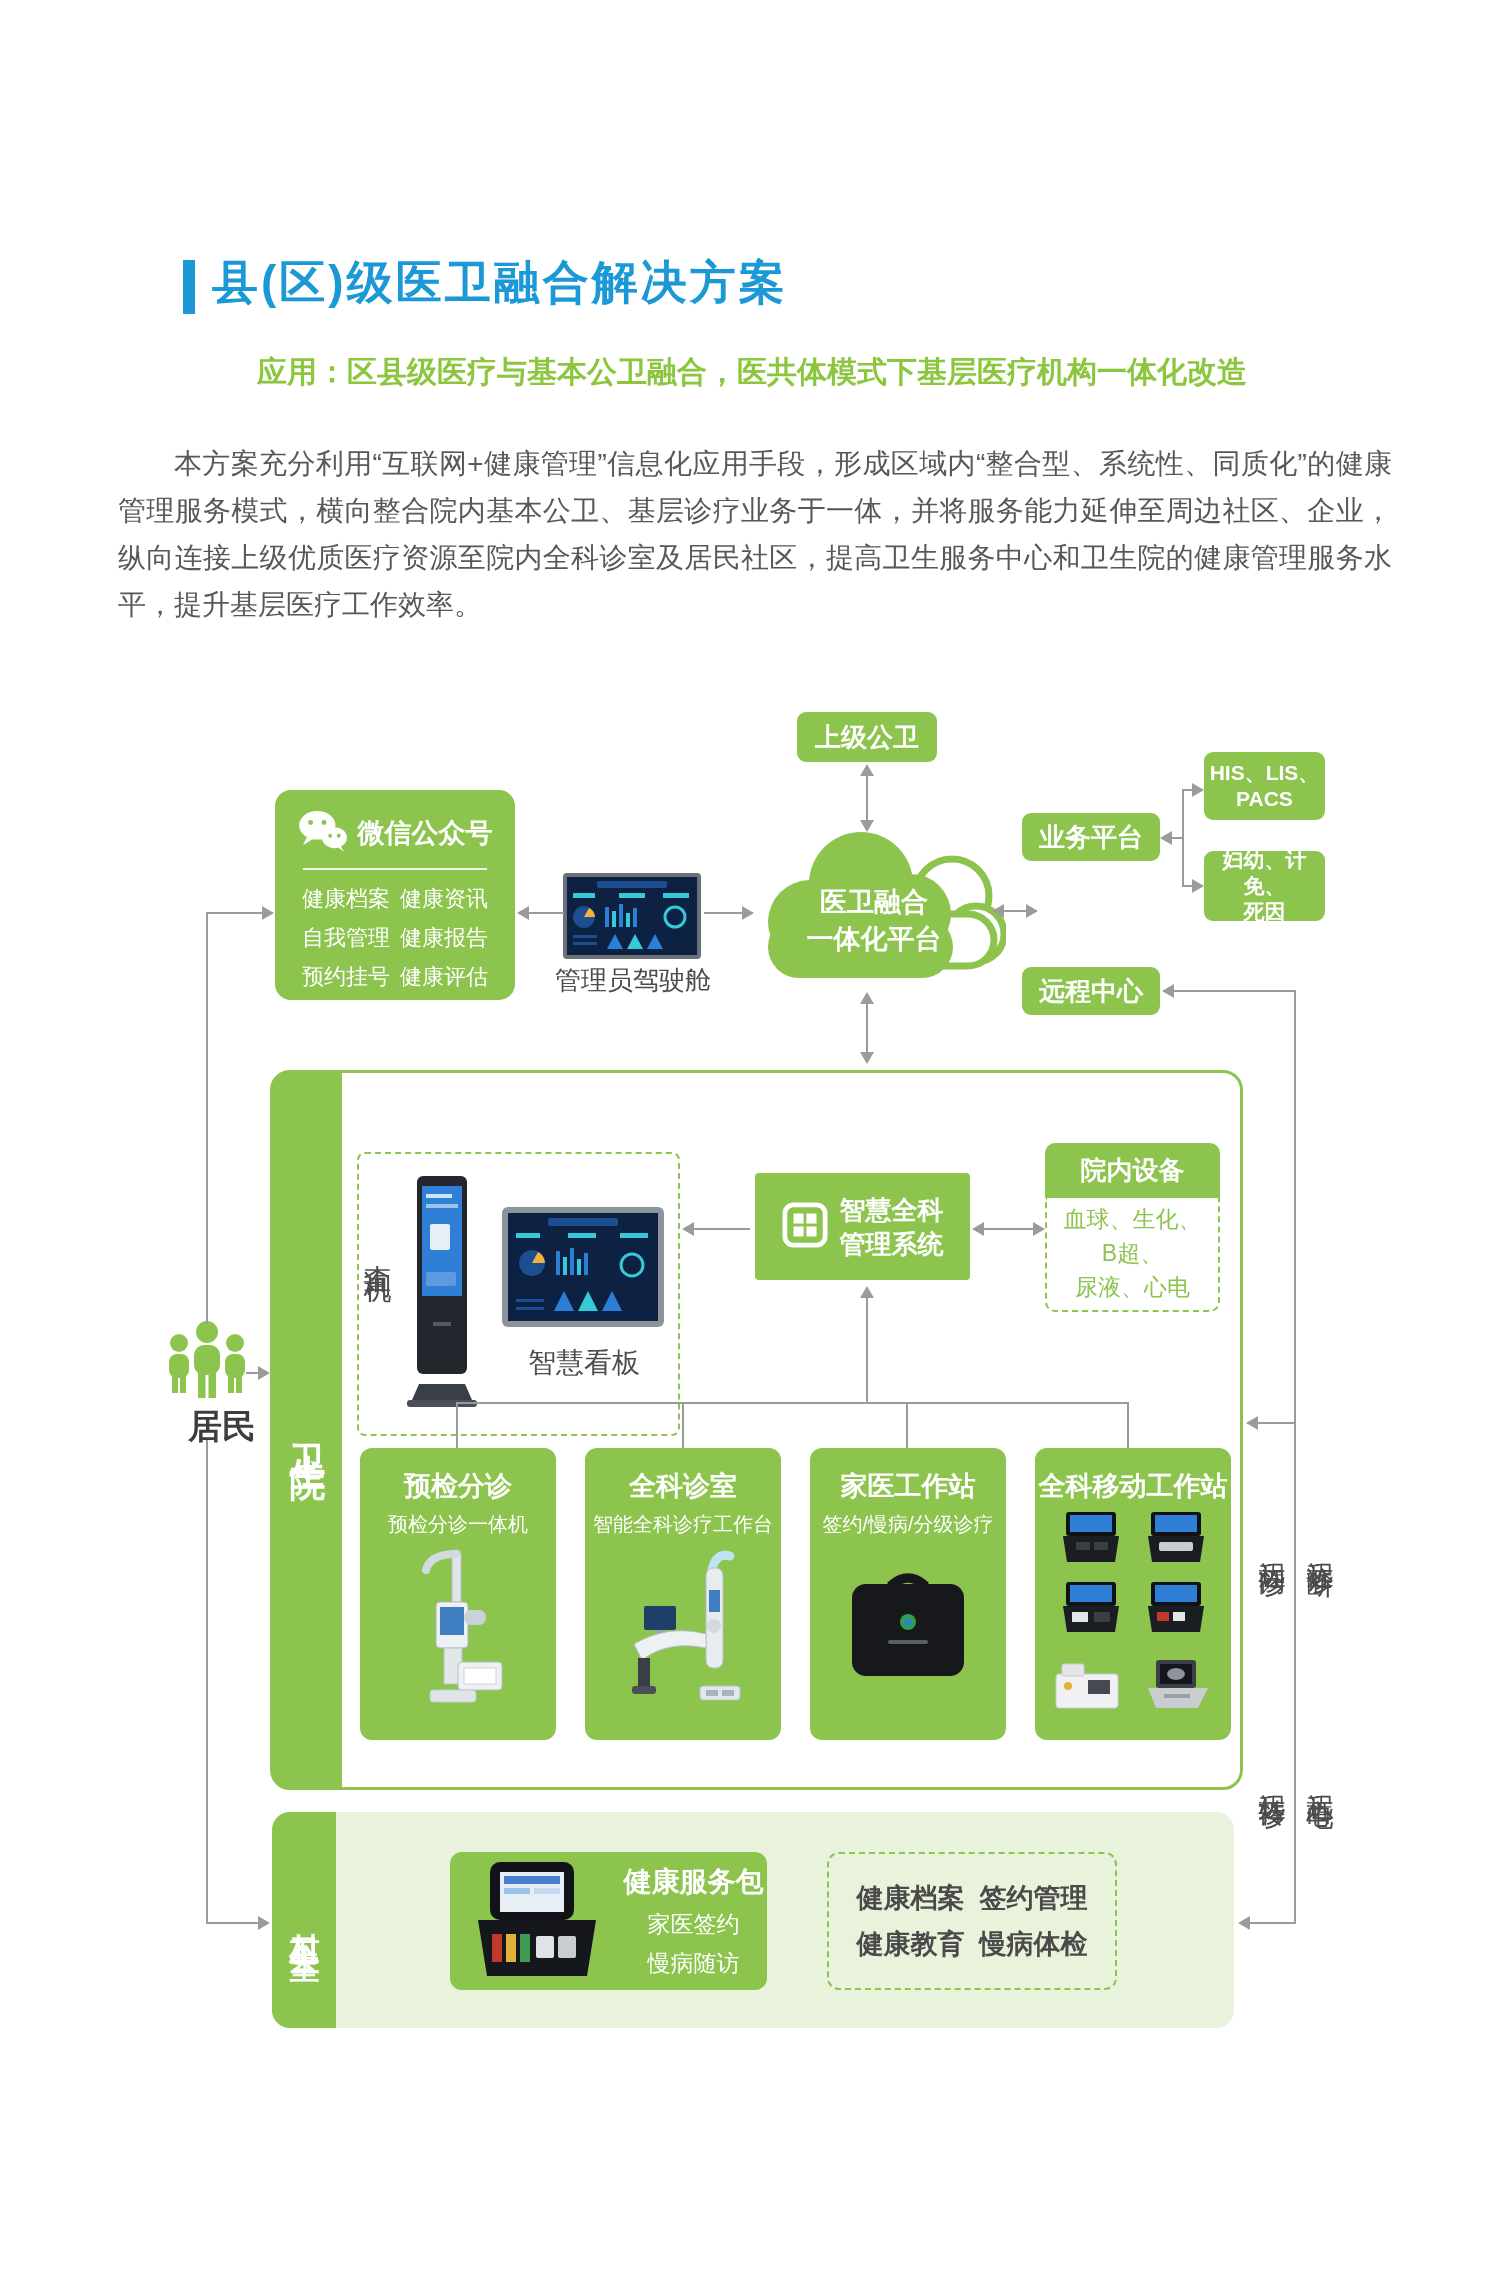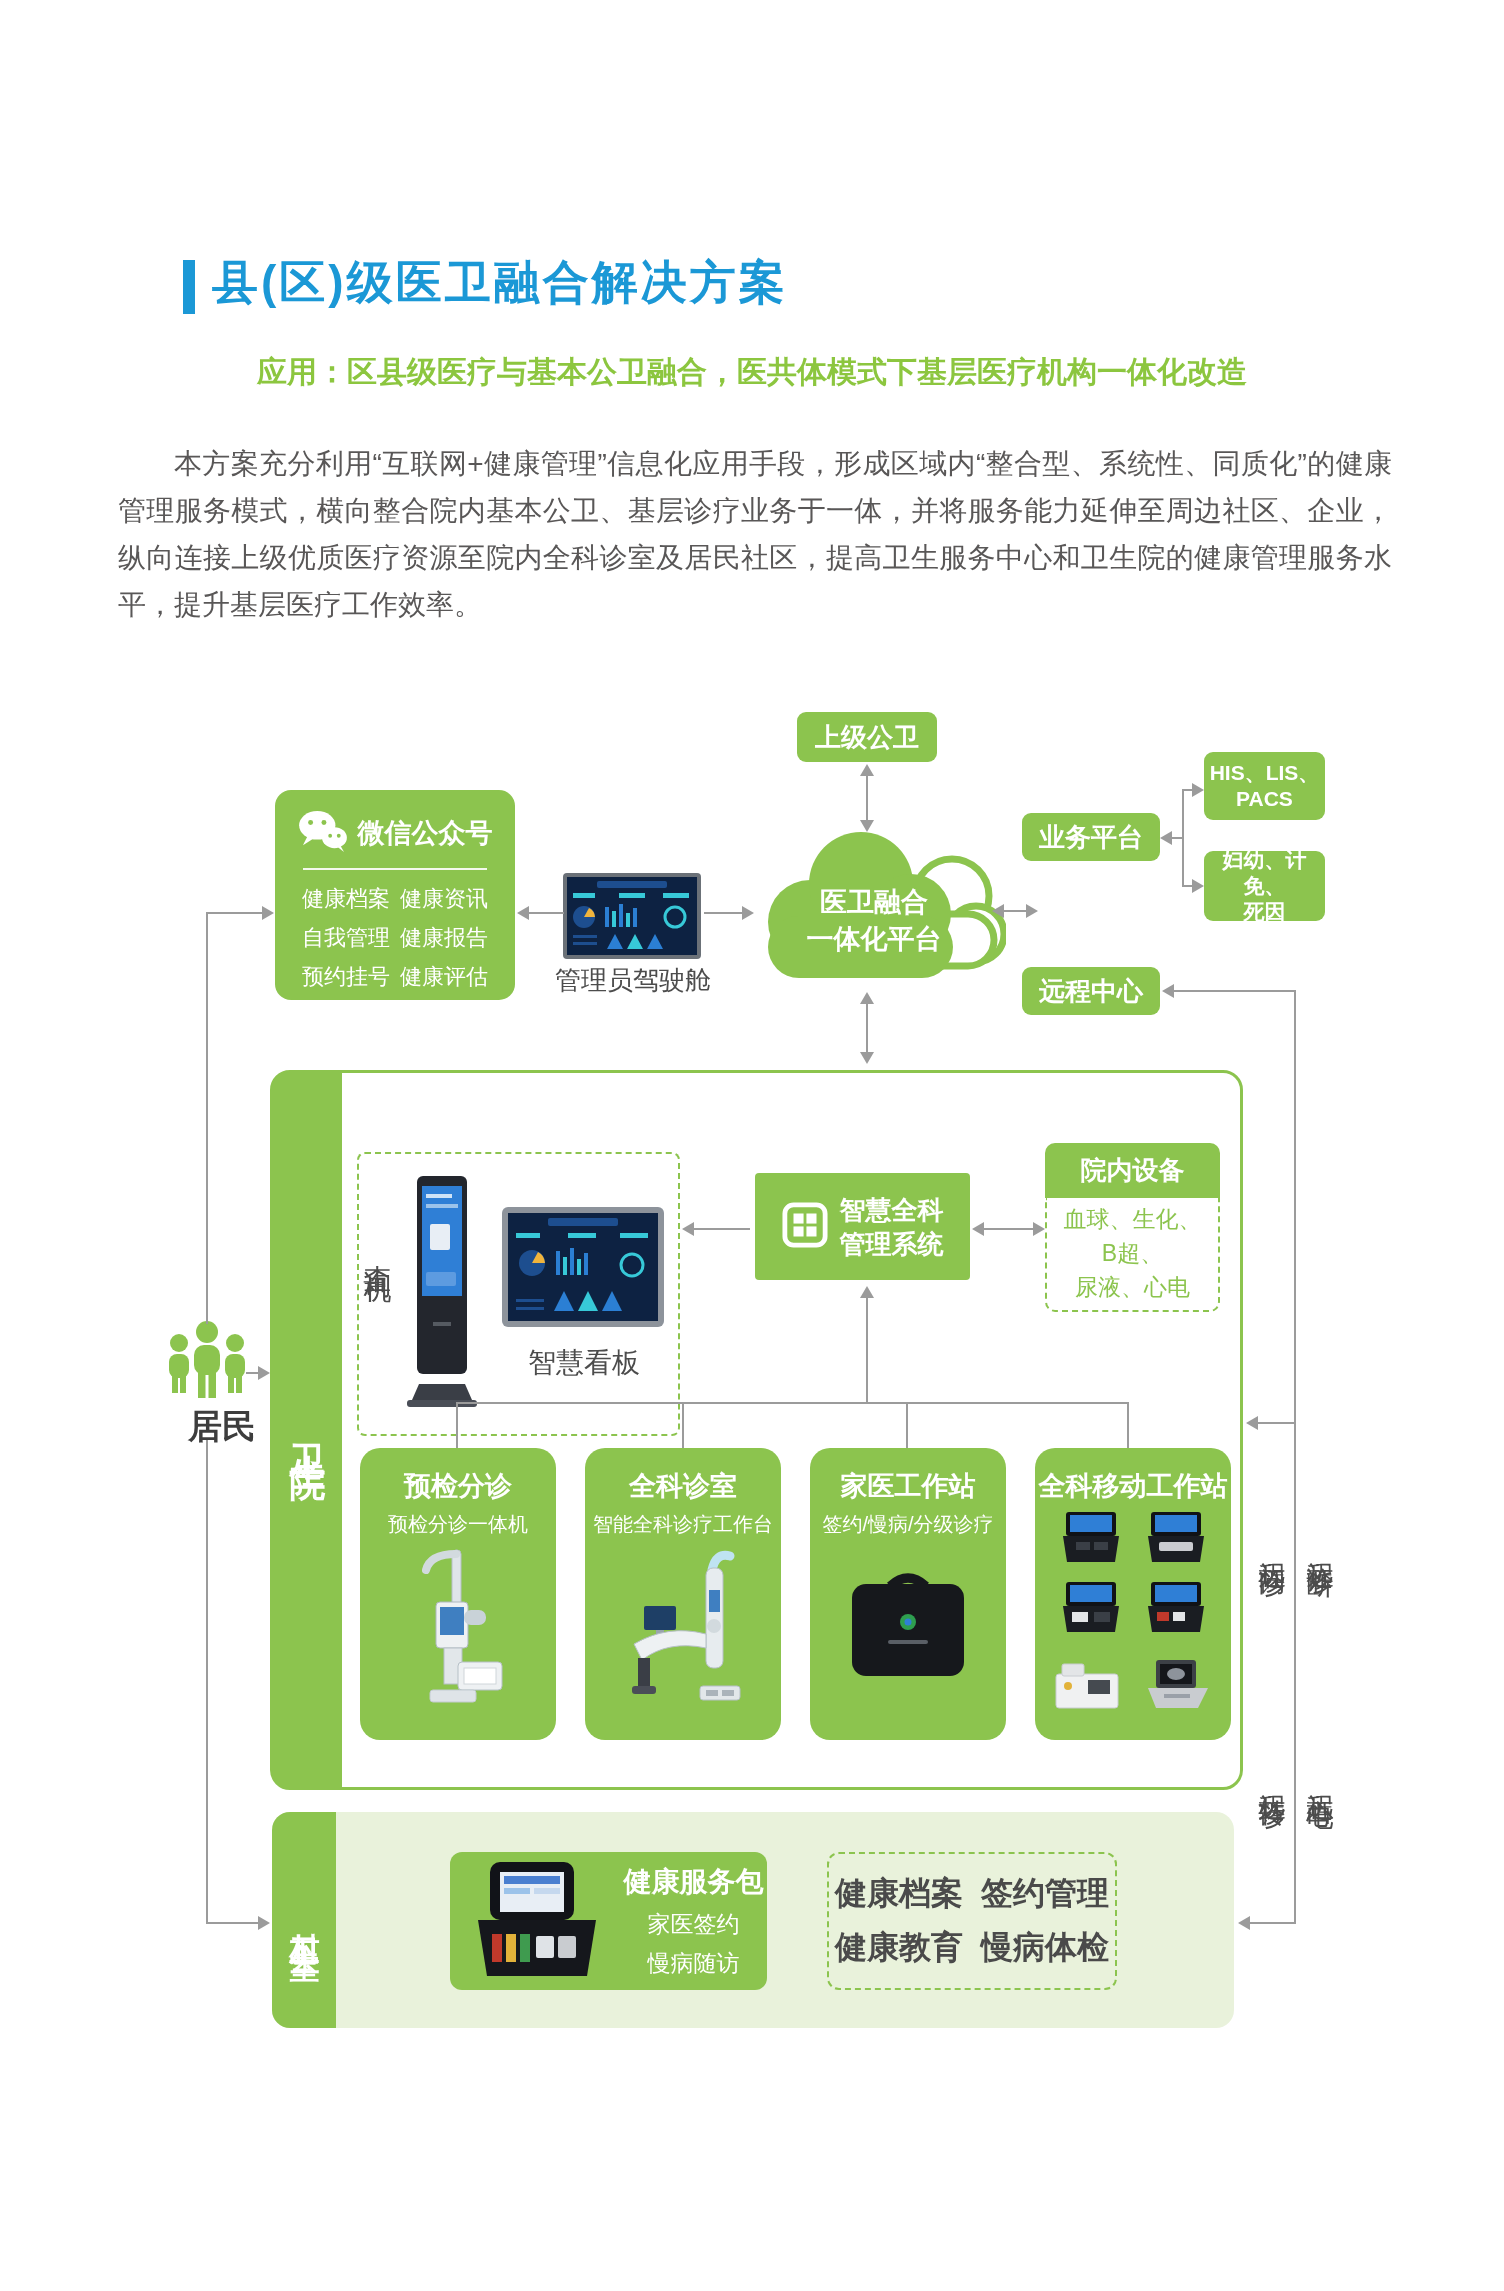--- a/index.html
+++ b/index.html
@@ -41,37 +41,37 @@
           border-radius:17px 0 0 17px;display:flex;align-items:center;justify-content:center;}
   .hc-bar .vtext{color:#fff;font-size:36px;font-weight:bold;letter-spacing:10px;}
   .dashed{border:2px dashed #8cc44e;border-radius:8px;box-sizing:border-box;}
   .smart{left:755px;top:1173px;width:215px;height:107px;border-radius:4px;display:flex;gap:12px;}
   .smart .txt{font-size:26px;line-height:34px;text-align:left;}
   .equip-head{left:1045px;top:1143px;width:175px;height:55px;border-radius:10px 10px 0 0;font-size:26px;}
   .equip-body{left:1045px;top:1198px;width:175px;height:114px;border:2px dashed #8cc44e;border-top:none;
               border-radius:0 0 10px 10px;box-sizing:border-box;color:#8cc44e;font-size:23px;
               line-height:34px;text-align:center;padding-top:4px;}
   
-  .station{top:1448px;width:196px;height:292px;background:#8cc44e;border-radius:20px;color:#fff;
+  .station{top:1448px;width:196px;height:292px;background:#8cc44e;border-radius:12px;color:#fff;
            text-align:center;}
   .station .st{font-size:27px;font-weight:bold;margin-top:20px;}
   .station .ss{font-size:20px;margin-top:7px;}
   
   .village{left:272px;top:1812px;width:962px;height:216px;background:#e9f2db;border-radius:18px;}
   .vil-bar{position:absolute;left:0;top:0;bottom:0;width:64px;background:#8cc44e;
            border-radius:18px 0 0 18px;display:flex;align-items:center;justify-content:center;}
   .vil-bar .vtext{color:#fff;font-size:30px;font-weight:bold;letter-spacing:6px;}
   .svc{left:450px;top:1852px;width:317px;height:138px;background:#8cc44e;border-radius:12px;
        display:flex;align-items:center;color:#fff;}
   .svc .col{margin-left:8px;text-align:center;flex:1;}
   .svc .t1{font-size:28px;font-weight:bold;}
   .svc .t2{font-size:23px;margin-top:8px;}
   .vdash{left:827px;top:1852px;width:290px;height:138px;border:2px dashed #8cc44e;border-radius:12px;
          box-sizing:border-box;display:flex;flex-direction:column;align-items:center;justify-content:center;
-         gap:10px;color:#4a4a4a;font-size:32px;font-weight:bold;}
+         gap:10px;color:#4a4a4a;font-size:27px;font-weight:bold;}
   .vdash div{white-space:pre;}
   .remote-lbl{color:#4c4c4c;font-size:27px;letter-spacing:3px;font-weight:500;}
 </style>
 </head>
 <body>
 
 <div id="page">
 
   <div class="abs title-bar"></div>
   <div class="abs page-title">县(区)级医卫融合解决方案</div>

